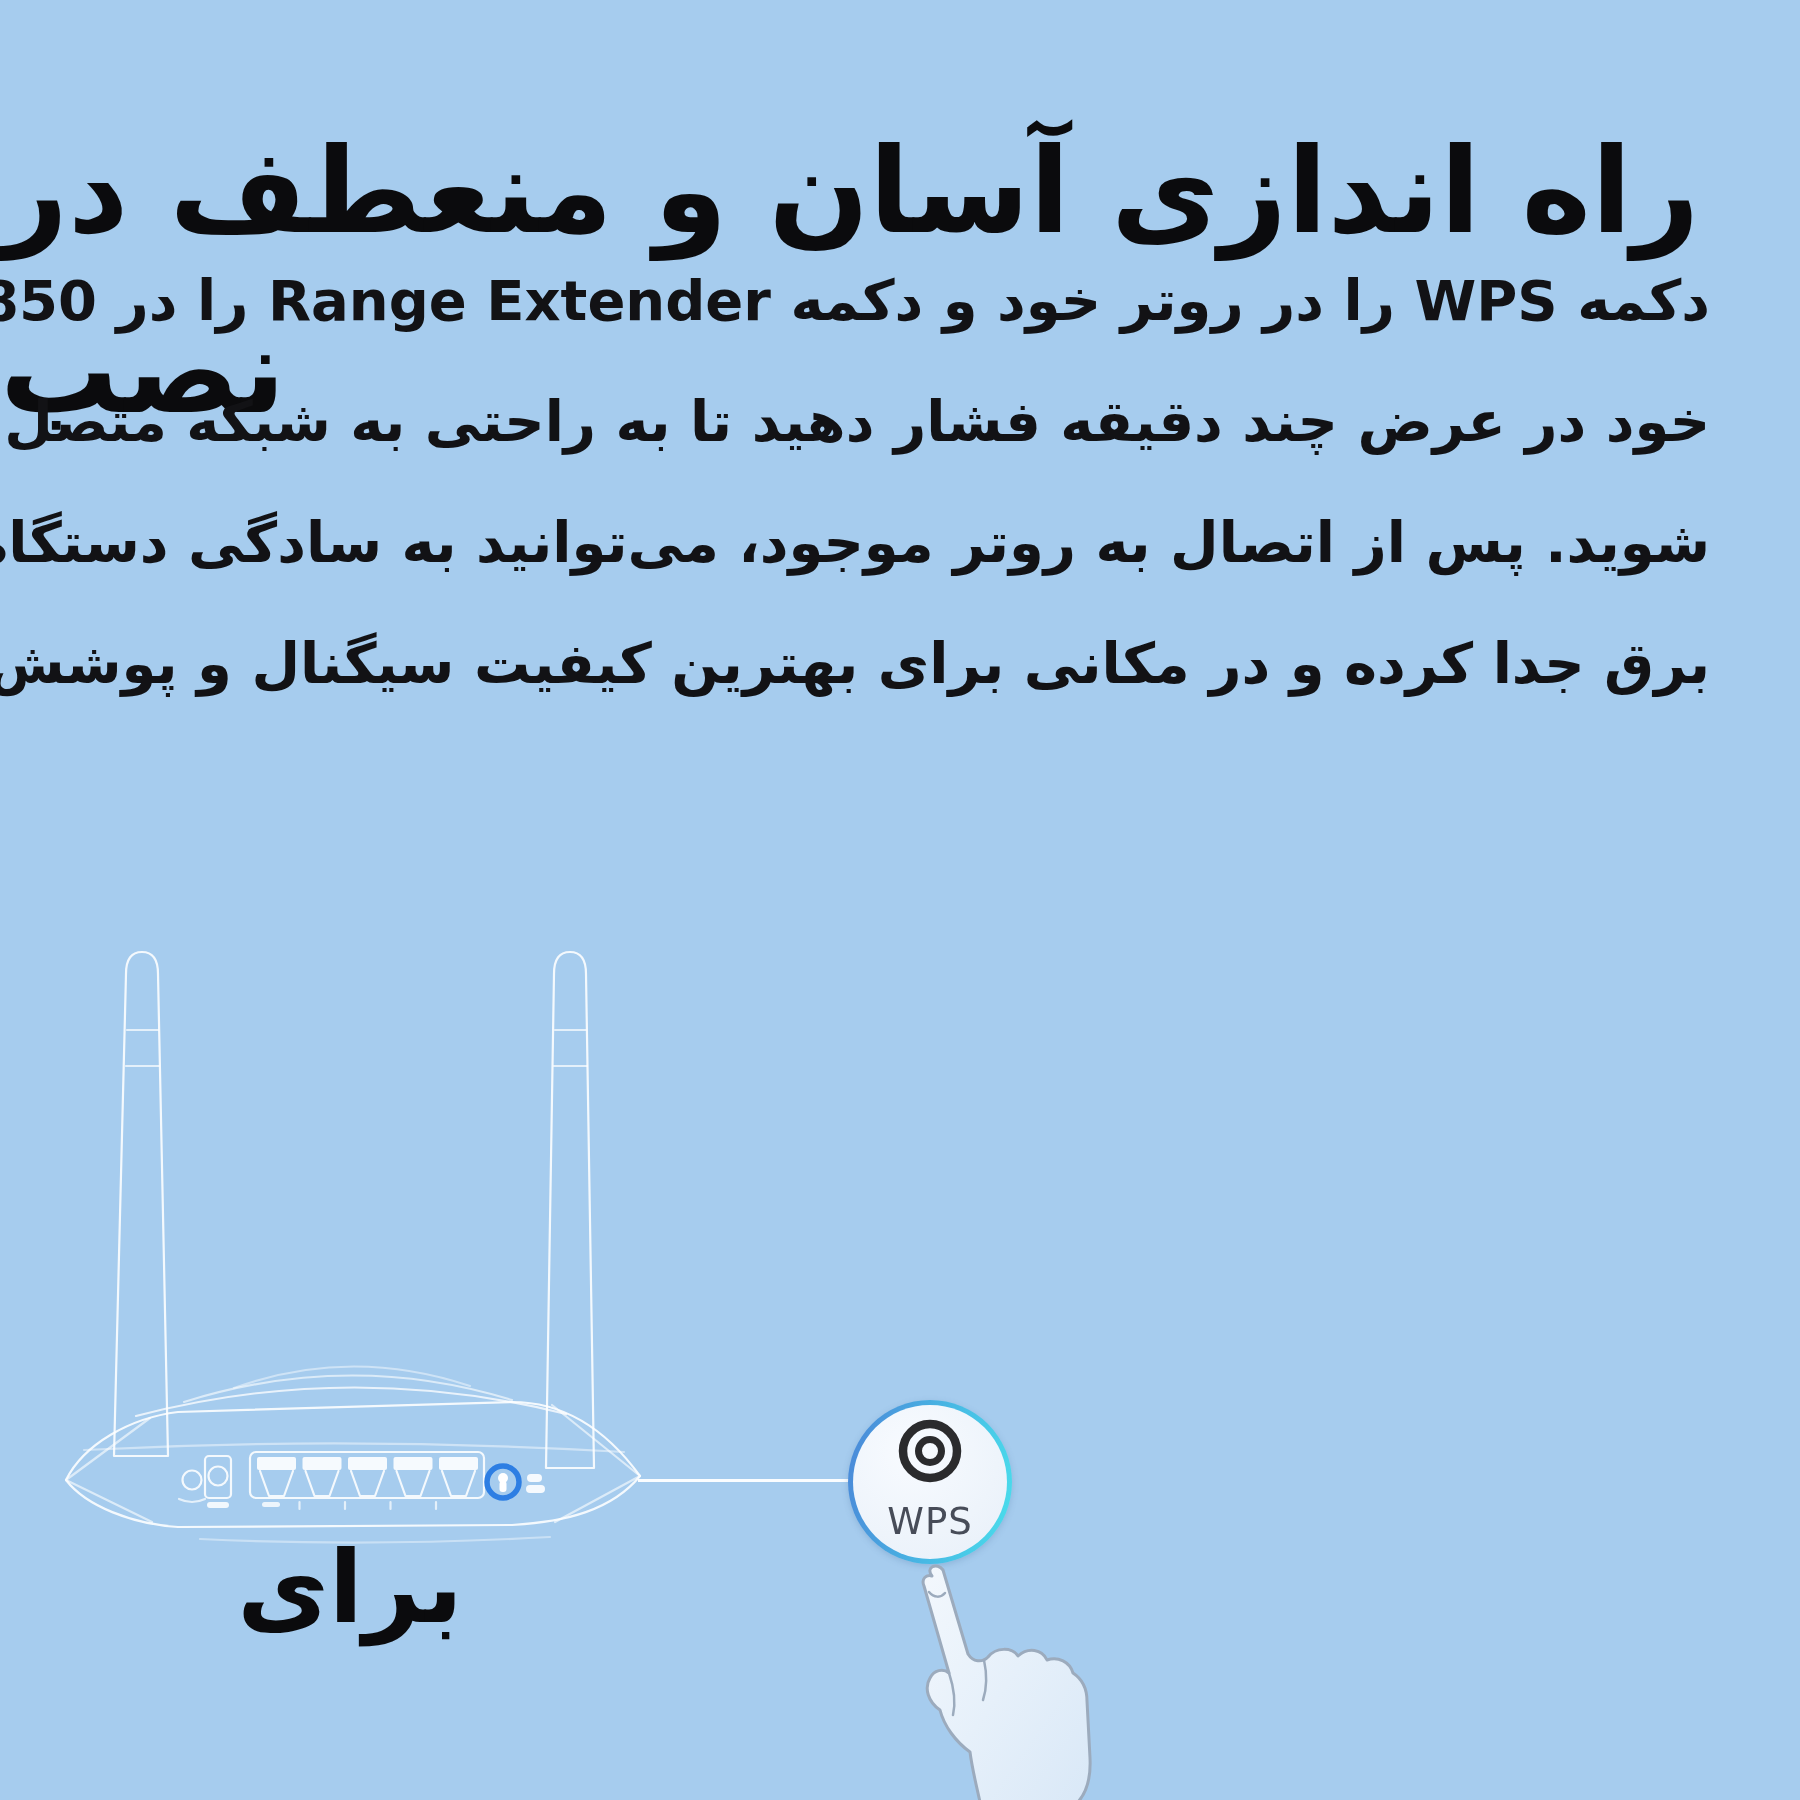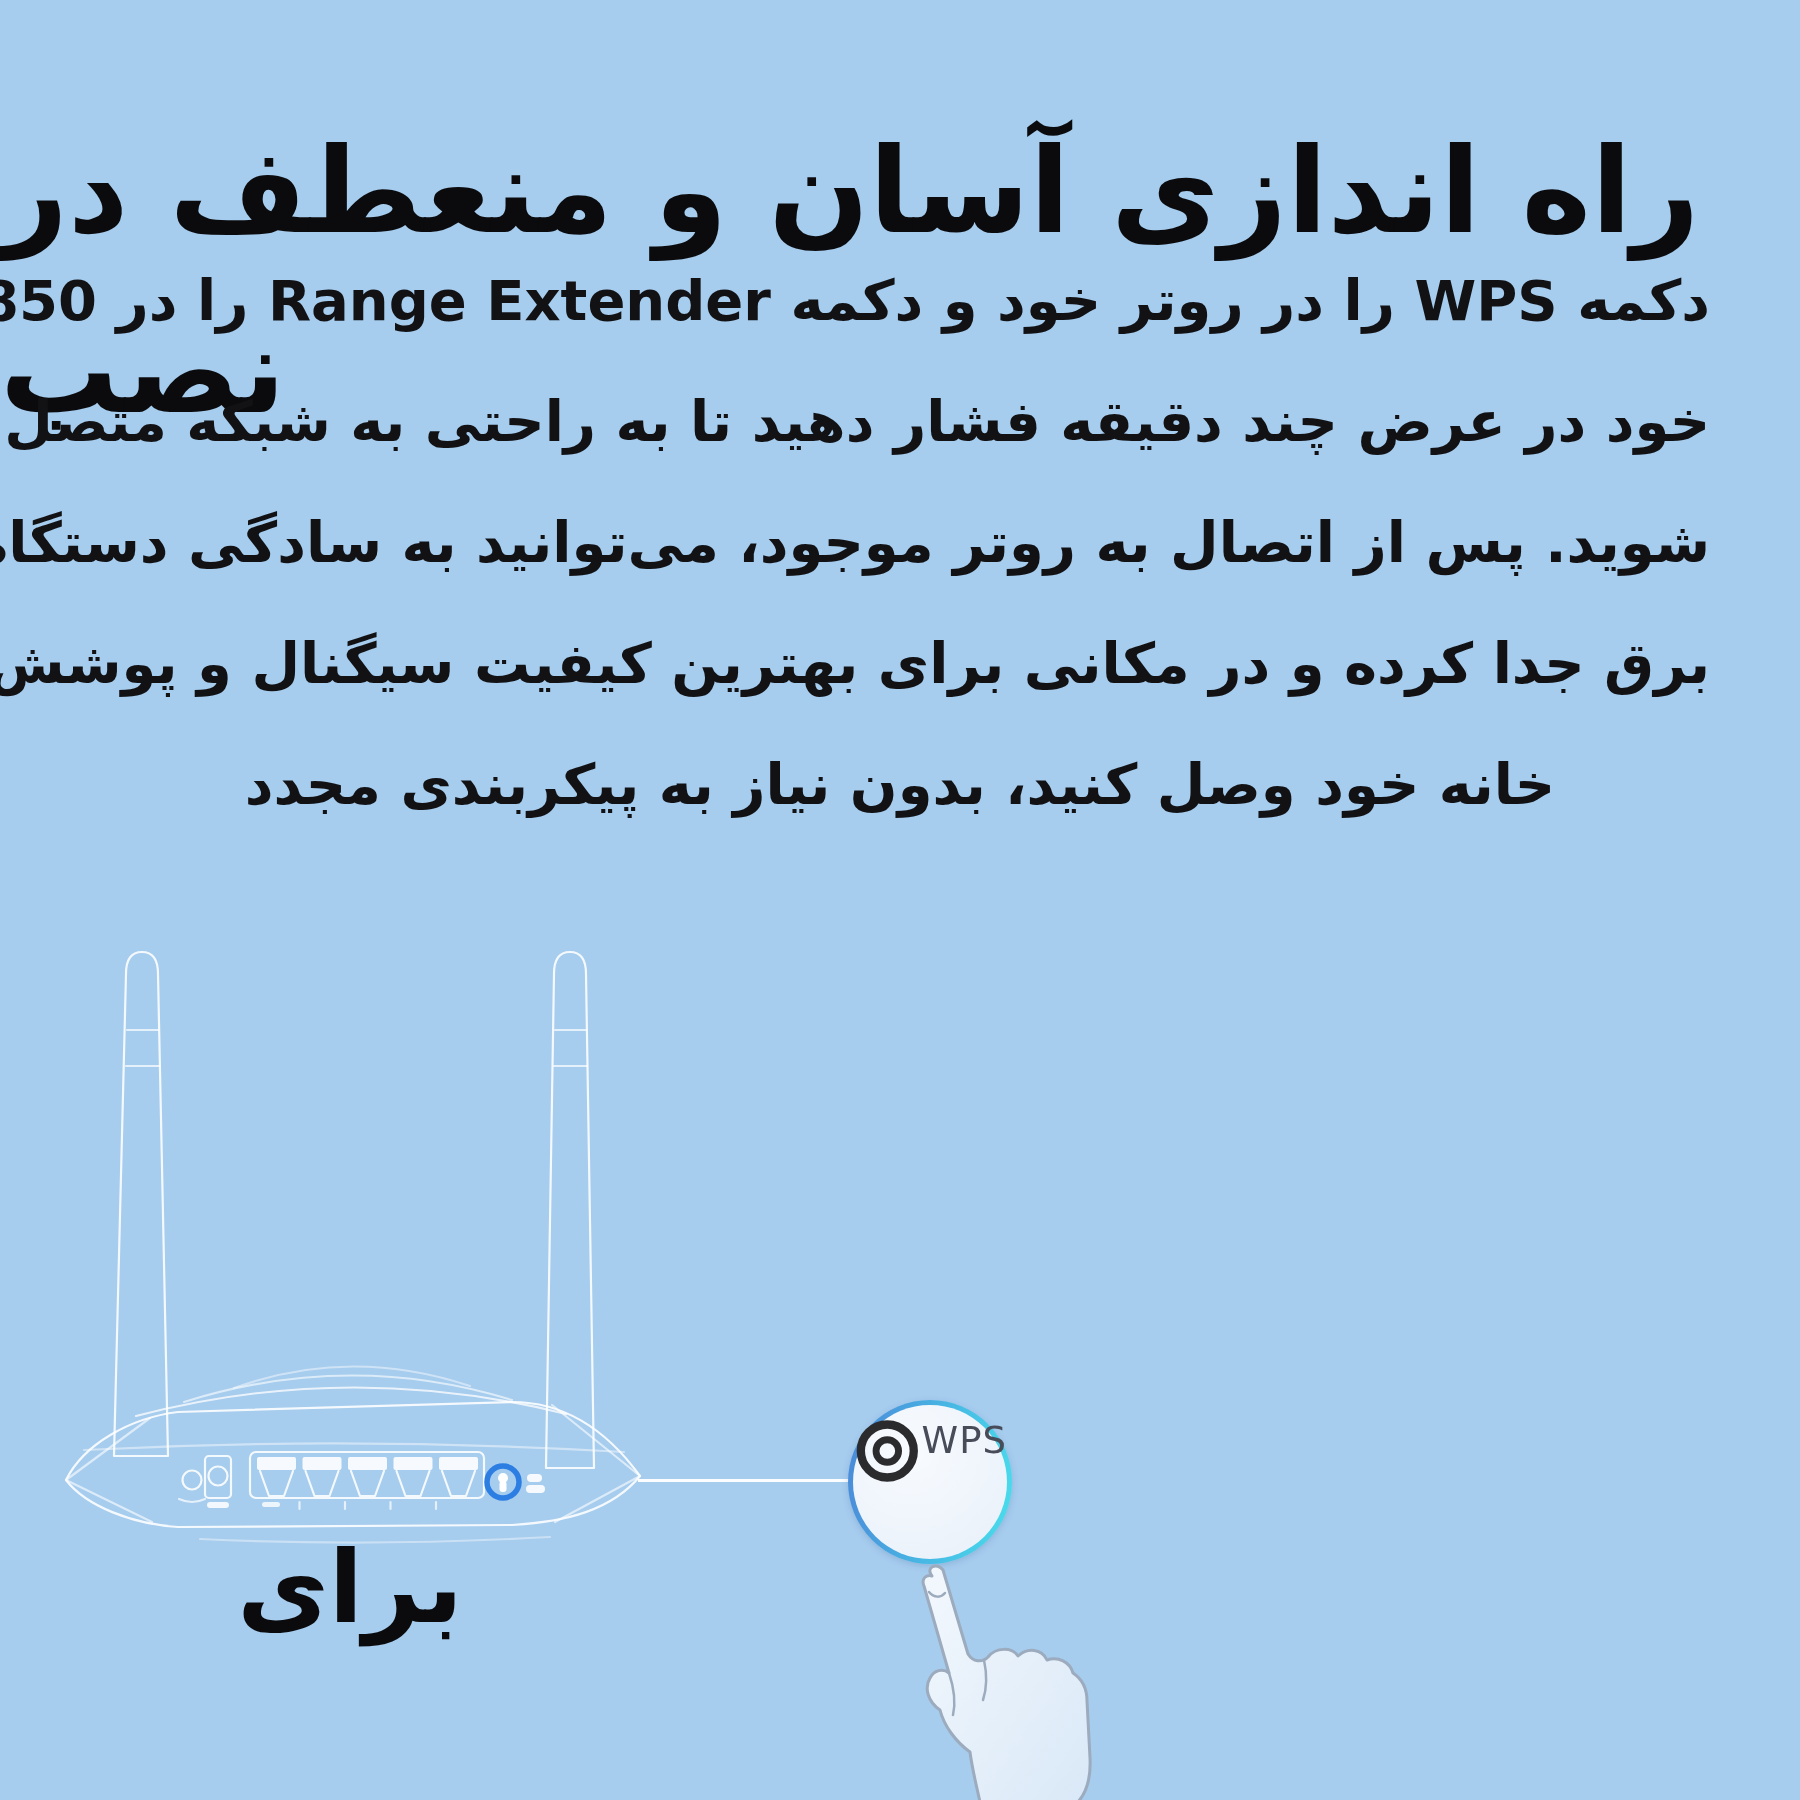--- a/index.html
+++ b/index.html
@@ -59,21 +59,21 @@
     left:848px;top:1400px;
     width:164px;height:164px;
     border-radius:50%;
     background:linear-gradient(100deg,#4b86d8 0%,#47b9e4 55%,#4adfec 100%);
     box-shadow:0 2px 6px rgba(70,110,160,.25);
   }
   .wps-callout .inner{
     position:absolute;inset:5px;
     border-radius:50%;
     background:radial-gradient(circle at 38% 30%,#f8fbff 0%,#eef4fb 60%,#e7eff9 100%);
-    display:flex;
+    display:flex;flex-direction:column;align-items:center;
   }
   .wps-callout .target{margin-top:11px;}
   .wps-callout .wps-label{
     margin-top:16px;
     font-size:37px;
     line-height:40px;
     font-weight:500;
     letter-spacing:1px;
     color:#474c58;
   }
@@ -99,21 +99,20 @@
 
 <div class="canvas">
 
   <h1 class="title">راه اندازی آسان و منعطف در نصب</h1>
 
   <div class="para">
     <span class="line">دکمه WPS را در روتر خود و دکمه Range Extender را در RE850</span>
     <span class="line">خود در عرض چند دقیقه فشار دهید تا به راحتی به شبکه متصل</span>
     <span class="line">شوید. پس از اتصال به روتر موجود، می‌توانید به سادگی دستگاه را از</span>
     <span class="line">برق جدا کرده و در مکانی برای بهترین کیفیت سیگنال و پوشش در</span>
-    <span class="line">خانه خود وصل کنید، بدون نیاز به پیکربندی مجدد</span>
   </div>
 
   <div class="diagram">
 
     <svg class="router-svg" viewBox="0 0 600 600">
       <g stroke="#ffffff" stroke-width="2.2" fill="none" stroke-opacity="0.88" stroke-linecap="round" stroke-linejoin="round">
 
         <g>
           <path d="M16,530 C34,494 80,468 128,462 L462,452 C516,452 558,482 590,526 C562,560 516,572 462,575 L128,577 C82,574 36,556 16,530 Z"></path>
           <path d="M16,530 L100,468 M16,530 L102,572" stroke-opacity="0.6"></path>

